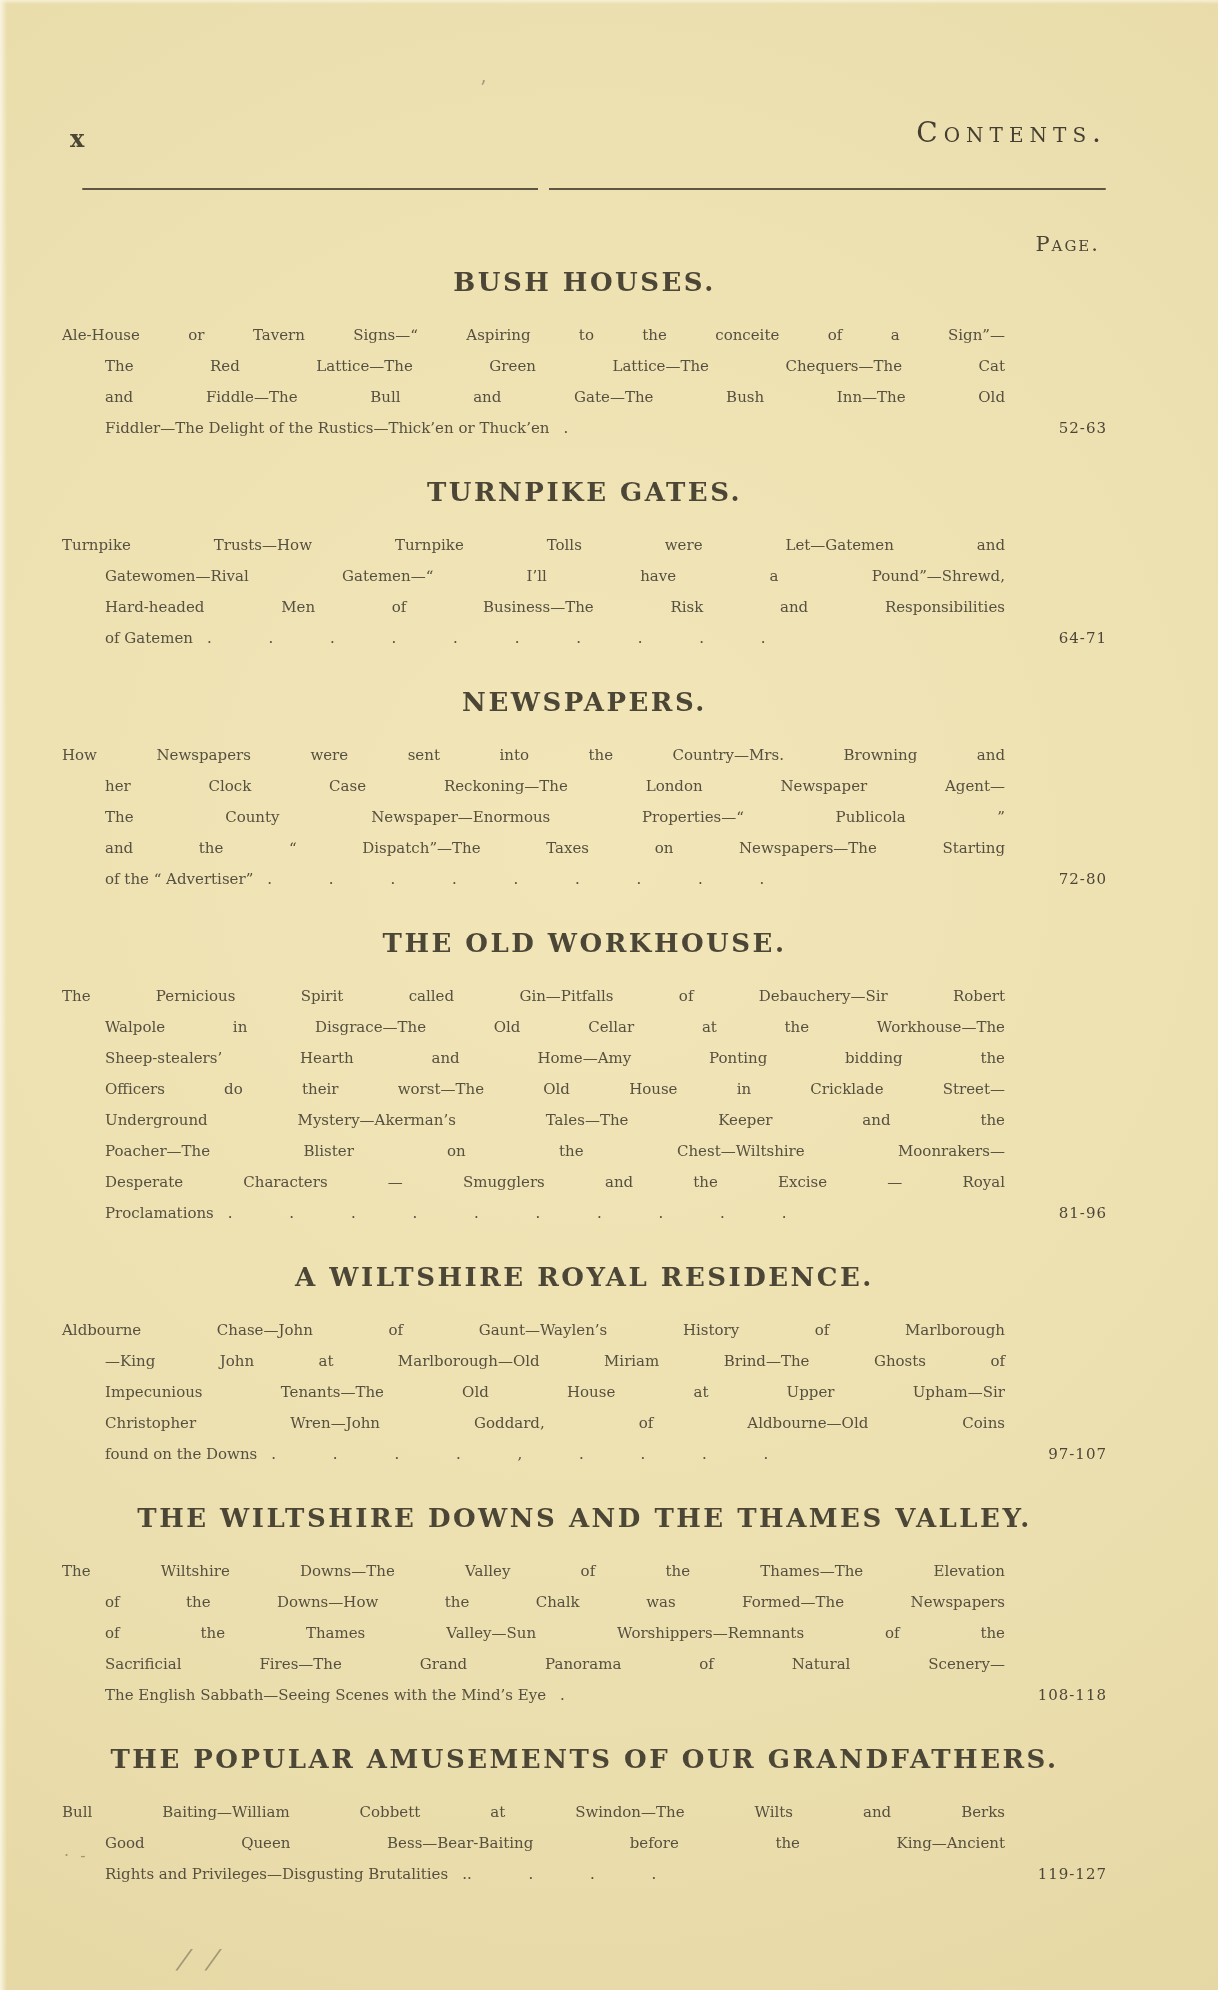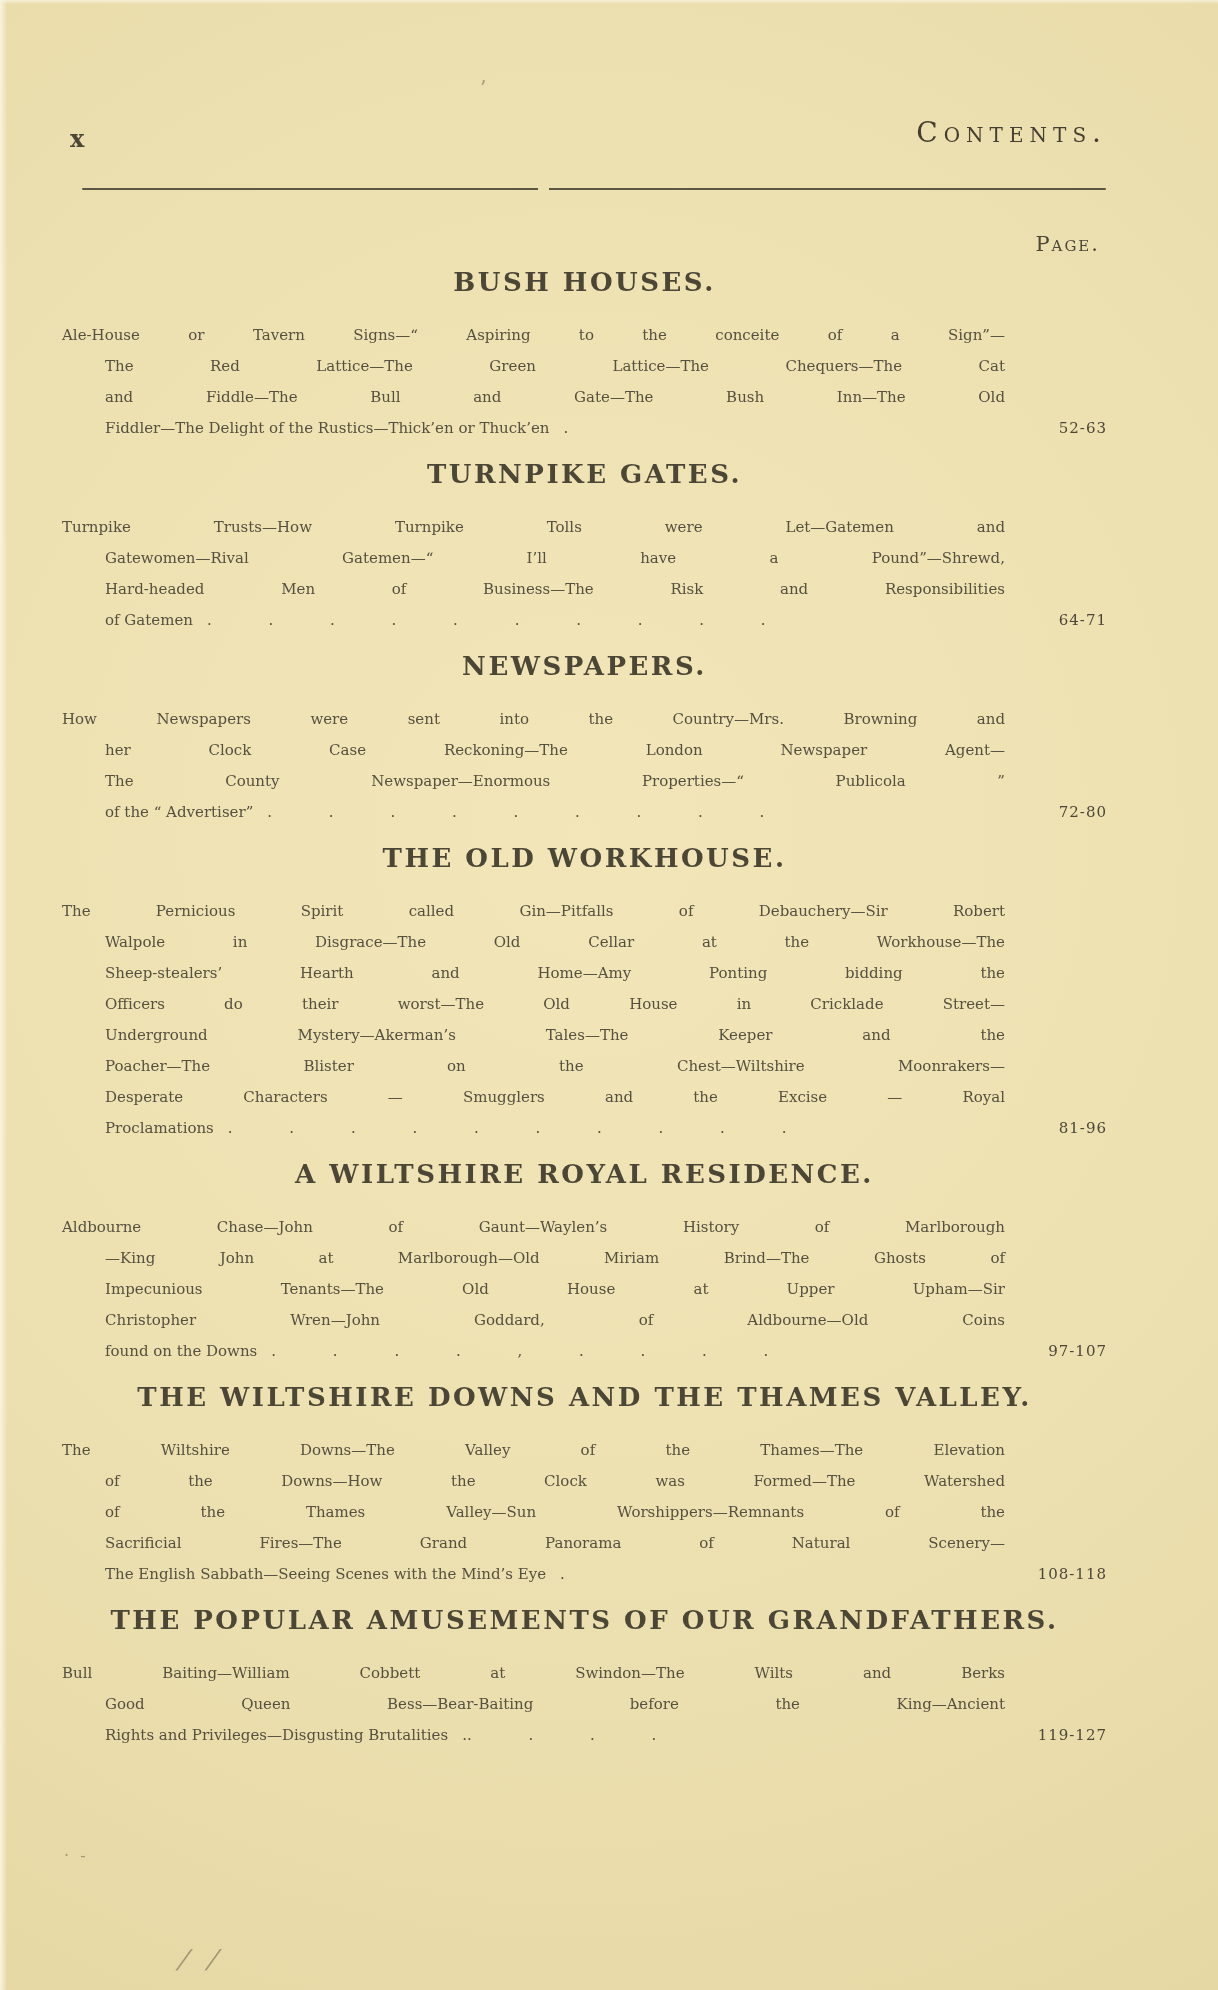--- a/index.html
+++ b/index.html
@@ -38,21 +38,21 @@
        rgba(68,62,48,.85) 45.6%, rgba(68,62,48,.85) 100%);
     border-radius:1px;
   }
   .page-col-label {
     position:absolute; right:118px; top:232px;
     font-variant:small-caps; font-size:21px; letter-spacing:2px; color:#4c4636;
   }
 
   .sections { position:absolute; left:62px; top:266px; width:1045px; }
 
-  .toc-section { margin-top:14px; }
+  .toc-section { margin-top:32px; }
   .toc-section:first-child { margin-top:0; }
   .section-heading {
     margin:0 0 22px 0;
     text-align:center;
     font-size:26px; font-weight:700; letter-spacing:2.5px;
     color:#4c4637;
     line-height:32px;
     white-space:nowrap;
   }
   .para { font-size:15px; line-height:31px; }
@@ -121,20 +121,21 @@
             <span class="pages">64-71</span>
           </div>
         </div>
       </section>
       <section class="toc-section">
         <h2 class="section-heading">NEWSPAPERS.</h2>
         <div class="para">
           <div class="line first">How Newspapers were sent into the Country—Mrs. Browning and</div>
           <div class="line">her Clock Case Reckoning—The London Newspaper Agent—</div>
           <div class="line">The County Newspaper—Enormous Properties—“ Publicola ”</div>
+          <div class="line">and the “ Dispatch”—The Taxes on Newspapers—The Starting</div>
           <div class="lastline">
             <span class="fl-text">of the “ Advertiser”</span>
             <span class="leader">. . . . . . . . .</span>
             <span class="pages">72-80</span>
           </div>
         </div>
       </section>
       <section class="toc-section">
         <h2 class="section-heading">THE OLD WORKHOUSE.</h2>
         <div class="para">
@@ -163,21 +164,21 @@
             <span class="fl-text">found on the Downs</span>
             <span class="leader">. . . . , . . . .</span>
             <span class="pages">97-107</span>
           </div>
         </div>
       </section>
       <section class="toc-section">
         <h2 class="section-heading">THE WILTSHIRE DOWNS AND THE THAMES VALLEY.</h2>
         <div class="para">
           <div class="line first">The Wiltshire Downs—The Valley of the Thames—The Elevation</div>
-          <div class="line">of the Downs—How the Clock was Formed—The Watershed</div>
+          <div class="line">of the Downs—How the Chalk was Formed—The Newspapers</div>
           <div class="line">of the Thames Valley—Sun Worshippers—Remnants of the</div>
           <div class="line">Sacrificial Fires—The Grand Panorama of Natural Scenery—</div>
           <div class="lastline">
             <span class="fl-text">The English Sabbath—Seeing Scenes with the Mind’s Eye</span>
             <span class="leader">.</span>
             <span class="pages">108-118</span>
           </div>
         </div>
       </section>
       <section class="toc-section">

